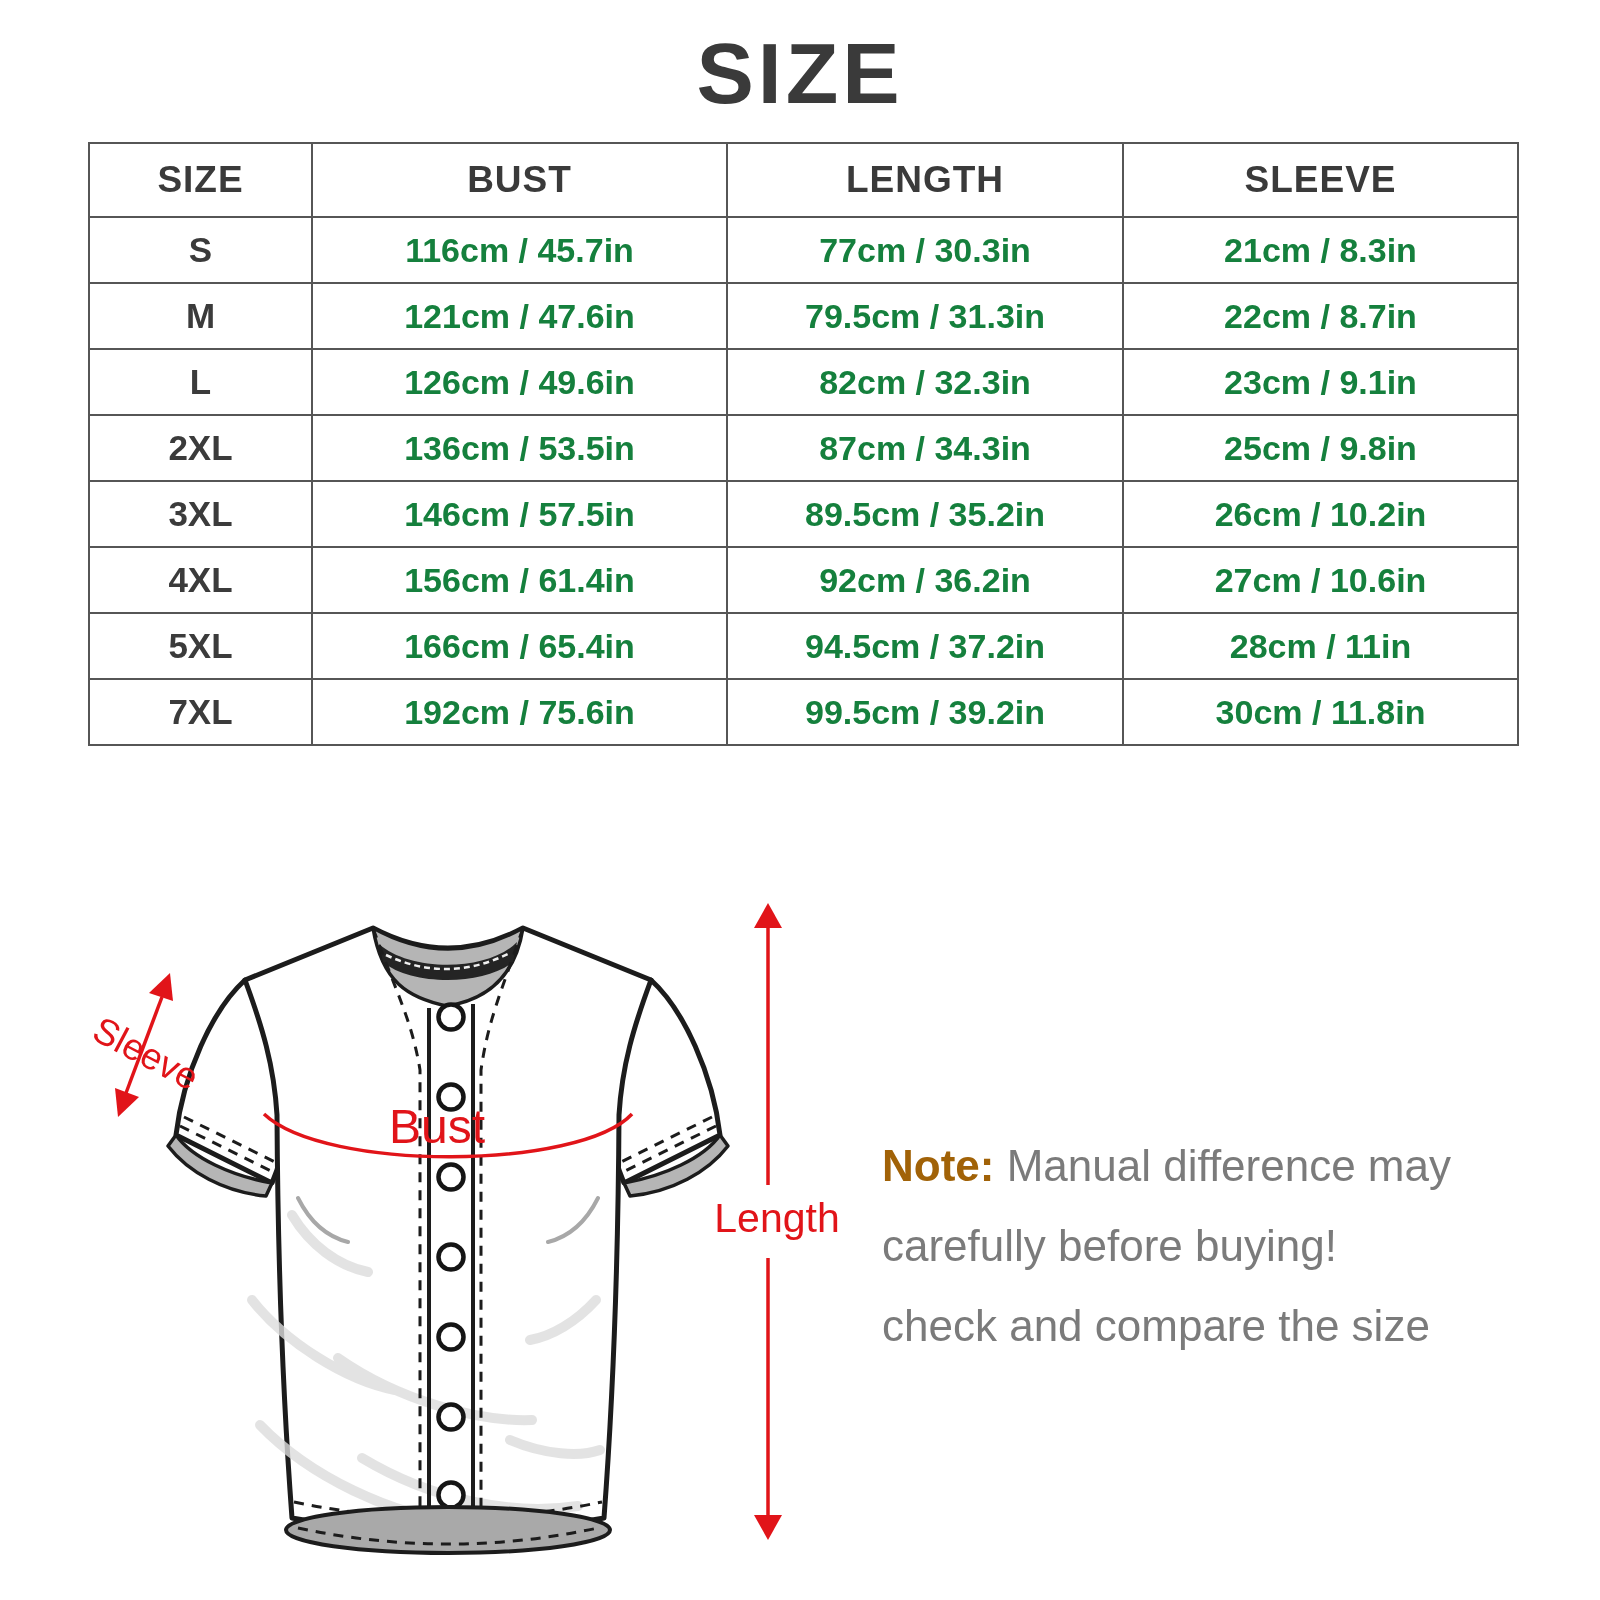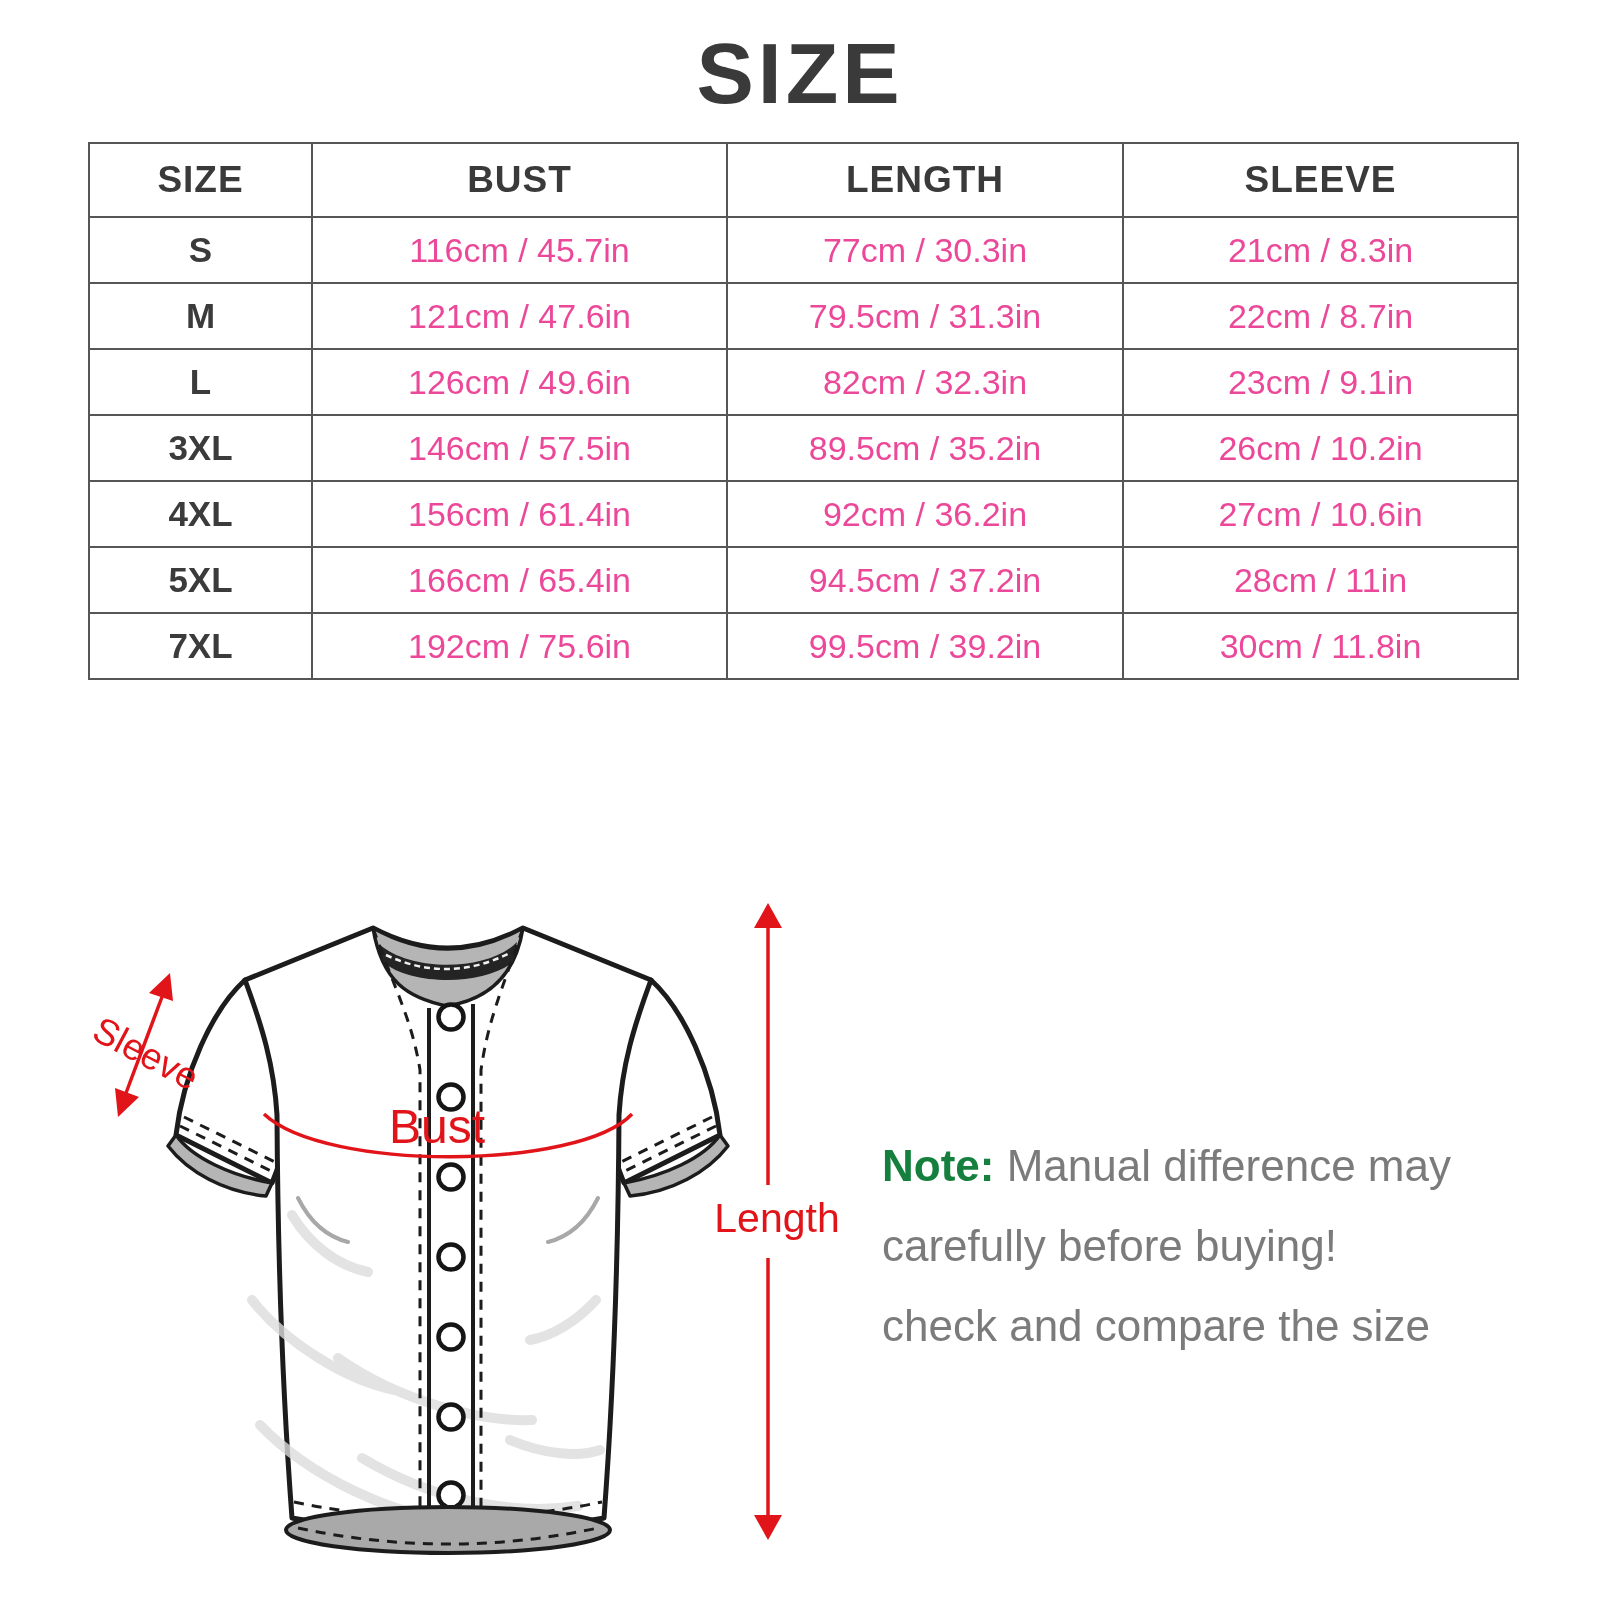--- a/index.html
+++ b/index.html
@@ -17,38 +17,38 @@
     position:absolute; left:88px; top:142px; width:1429px;
     border-collapse:collapse; table-layout:fixed;
   }
   .size-table th, .size-table td {
     border:2px solid #565656; text-align:center; vertical-align:middle;
     padding:0; overflow:hidden;
   }
   .size-table thead th {
     height:72px; font-size:37px; font-weight:bold; color:#3a3a3a; letter-spacing:1px;
   }
-  .size-table tbody td { height:64px; font-size:34px; color:#ec4899; font-weight:normal; }
+  .size-table tbody td { height:64px; font-size:34px; color:#15803d; font-weight:bold; }
   .size-table tbody td.size-cell { font-weight:bold; color:#3b3b3b; font-size:35px; }
   .diagram { position:absolute; left:40px; top:880px; width:800px; height:700px; }
   .diagram svg { width:100%; height:100%; display:block; }
   .ink { stroke:#1c1c1c; fill:none; }
   .cloth { fill:#ffffff; stroke:#1c1c1c; stroke-width:5; stroke-linejoin:round; }
   .grayfill { fill:#b5b5b5; stroke:#1c1c1c; stroke-width:3.5; stroke-linejoin:round; }
   .dashed { stroke:#1c1c1c; stroke-width:3; fill:none; stroke-dasharray:10 8; }
   .wrinkle { stroke:#dcdcdc; stroke-width:10; fill:none; stroke-linecap:round; opacity:.8; }
   .shadowline { stroke:#a8a8a8; stroke-width:4; fill:none; stroke-linecap:round; }
   .accent-stroke { stroke:var(--accent); stroke-width:3.5; fill:none; }
   .accent-fill { fill:var(--accent); stroke:none; }
   .accent-text { fill:var(--accent); font-family:"Liberation Sans", sans-serif; }
   .note {
     position:absolute; left:882px; top:1126px; width:660px;
     font-size:44px; line-height:80px; color:#7b7b7b; white-space:nowrap;
   }
-  .note .note-prefix { font-weight:bold; color:#15803d; }
+  .note .note-prefix { font-weight:bold; color:#a16207; }
 </style>
 </head>
 <body>
 
 <h1 class="page-title">SIZE</h1>
 
 <table class="size-table">
   <colgroup>
     <col style="width:223px">
       <col style="width:415px">
@@ -74,20 +74,26 @@
       <td class="size-cell">M</td>
       <td>121cm / 47.6in</td>
       <td>79.5cm / 31.3in</td>
       <td>22cm / 8.7in</td>
     </tr>
     <tr>
       <td class="size-cell">L</td>
       <td>126cm / 49.6in</td>
       <td>82cm / 32.3in</td>
       <td>23cm / 9.1in</td>
+    </tr>
+    <tr>
+      <td class="size-cell">2XL</td>
+      <td>136cm / 53.5in</td>
+      <td>87cm / 34.3in</td>
+      <td>25cm / 9.8in</td>
     </tr>
     <tr>
       <td class="size-cell">3XL</td>
       <td>146cm / 57.5in</td>
       <td>89.5cm / 35.2in</td>
       <td>26cm / 10.2in</td>
     </tr>
     <tr>
       <td class="size-cell">4XL</td>
       <td>156cm / 61.4in</td>

